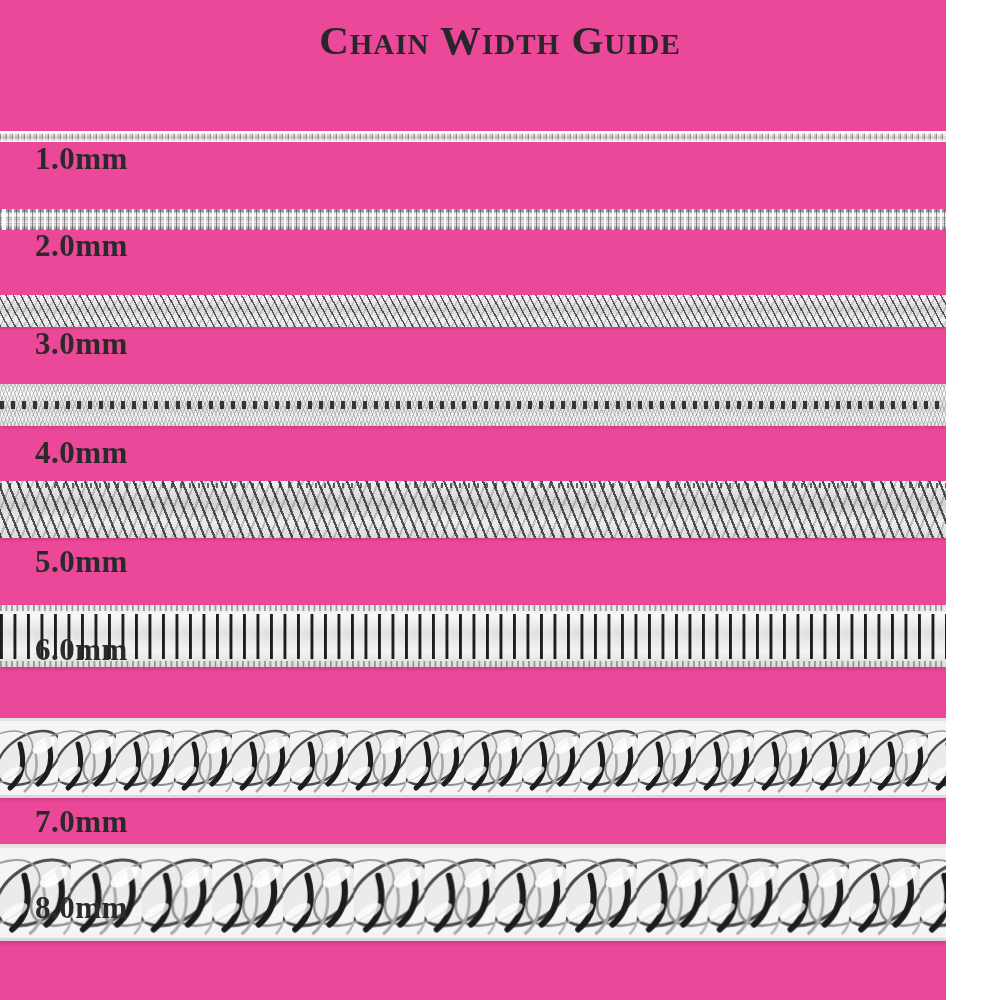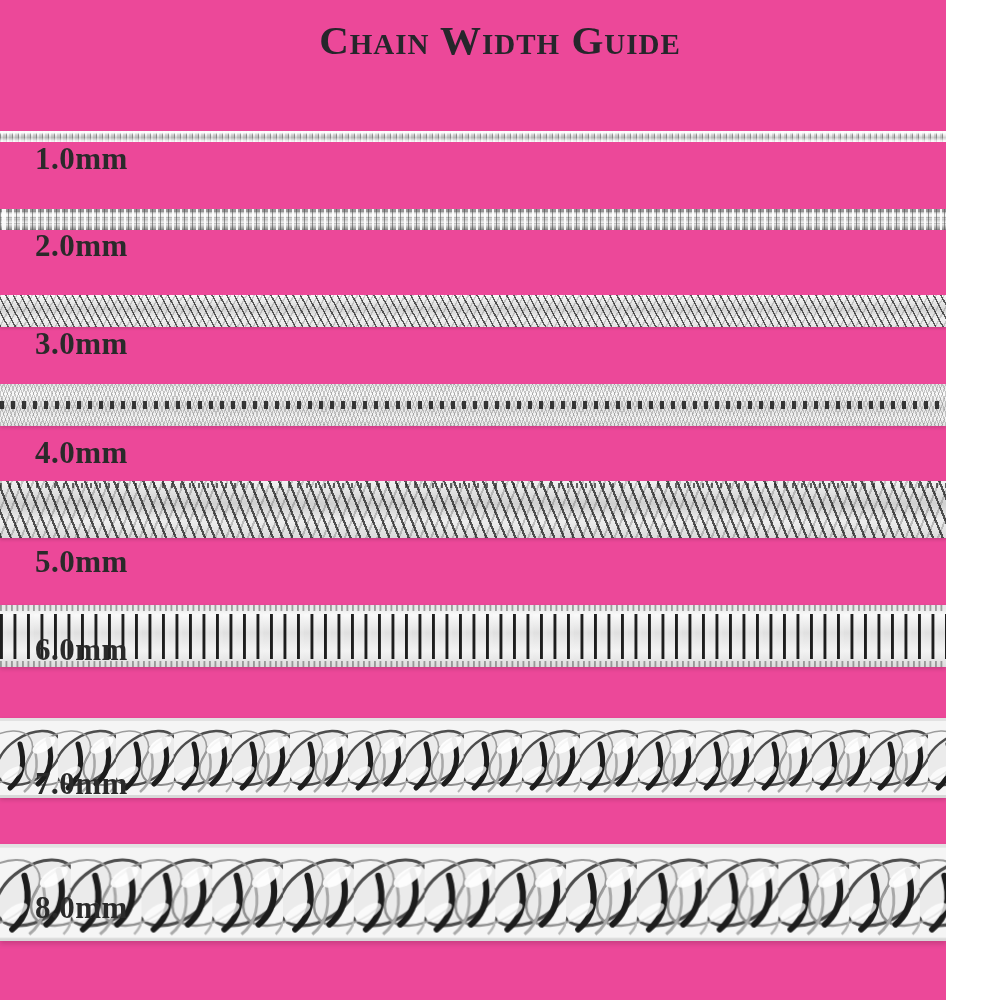--- a/index.html
+++ b/index.html
@@ -85,21 +85,21 @@
       linear-gradient(180deg, #e9e9e9 0 6%, #fafafa 16%, #e0e0e0 45%, #f3f3f3 74%, #dcdcdc);
     background-size:13.5px 72%, 5.5px 6px, 5.5px 6px, auto;
     background-position:0 50%, 0 0, 0 100%, 0 0;
     background-repeat:repeat-x, repeat-x, repeat-x, repeat;
   }
   
   .c7{top:718px;height:80px;box-shadow:0 2px 4px rgba(0,0,0,.15);}
   .c8{top:844px;height:97px;box-shadow:0 3px 5px rgba(0,0,0,.15);}
   .defs-holder{position:absolute;width:0;height:0;overflow:hidden;}
   .lbl1{top:143px;} .lbl2{top:230px;} .lbl3{top:328px;} .lbl4{top:425px;margin-top:12px;}
-  .lbl5{top:546px;} .lbl6{top:634px;} .lbl7{top:768px;text-align:center;} .lbl8{top:892px;}
+  .lbl5{top:546px;} .lbl6{top:634px;} .lbl7{top:806px;text-align:center;} .lbl8{top:892px;}
 </style>
 </head>
 <body>
 
 <div id="page">
 
   <div class="title">Chain Width Guide</div>
 
   <svg class="defs-holder" aria-hidden="true">
     <defs>

